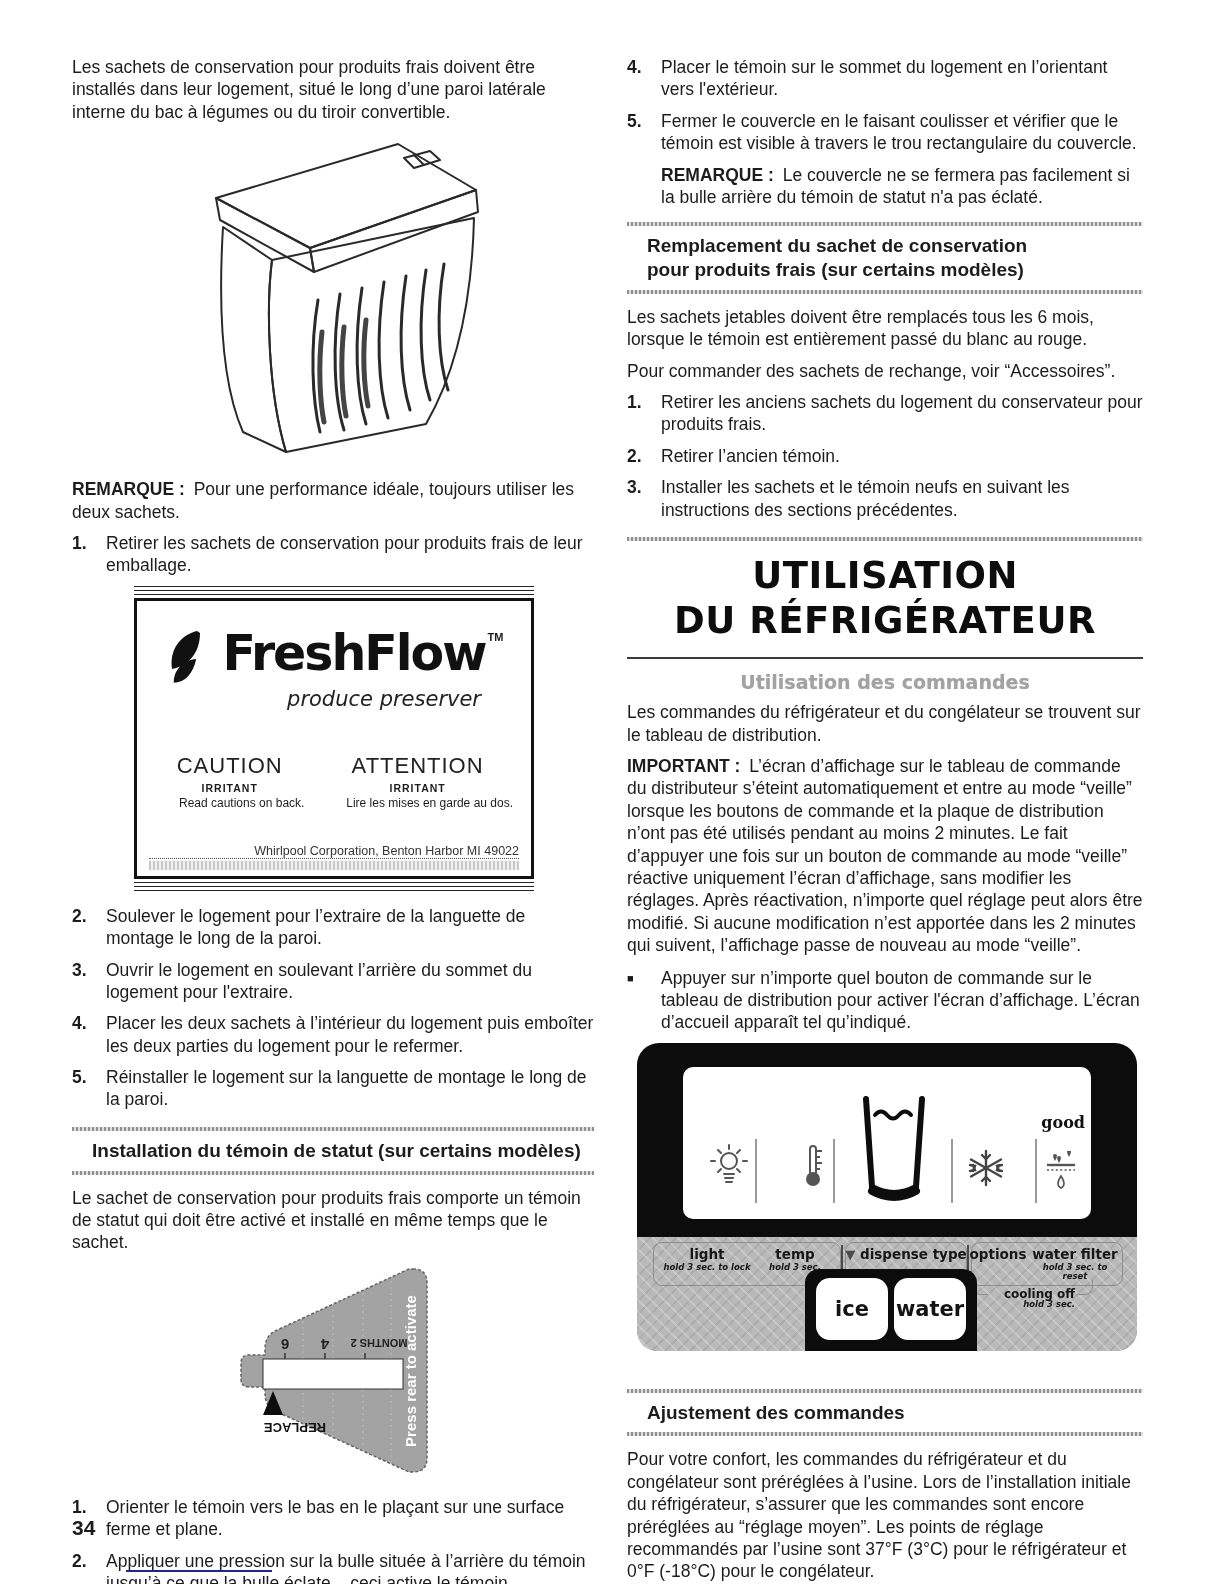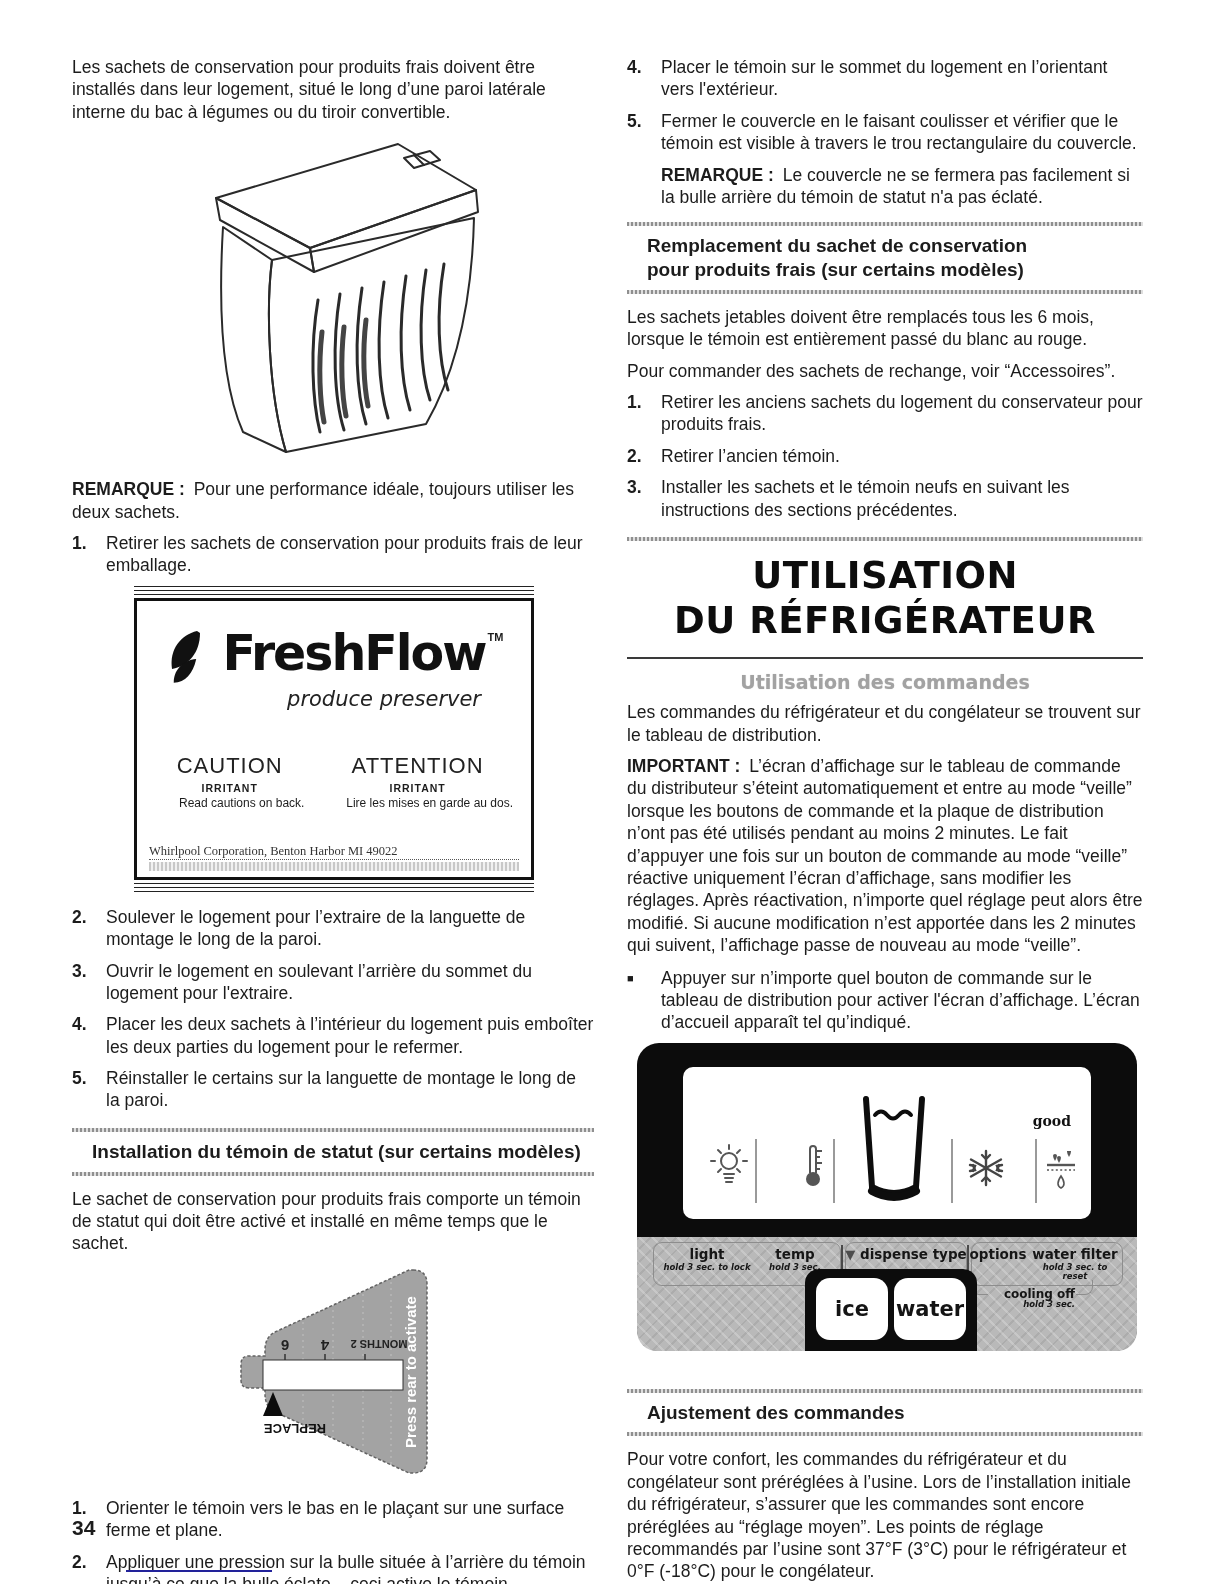--- a/index.html
+++ b/index.html
@@ -35,30 +35,30 @@
   .label-box{border:3px solid #111;padding:20px 12px 6px 12px;background:#fff;}
   .logo-row{display:flex;align-items:flex-start;justify-content:center;margin-top:8px;}
   .logo-text{font-family:"DejaVu Sans",sans-serif;font-weight:bold;font-size:49px;letter-spacing:-2px;color:#111;line-height:1;}
   .logo-tm{font-size:11px;font-weight:bold;vertical-align:top;position:relative;top:2px;left:2px;}
   .tagline{font-family:"DejaVu Sans",sans-serif;font-style:italic;font-size:21px;color:#222;
            text-align:right;padding-right:38px;margin-top:2px;}
   .cautions{display:flex;justify-content:space-between;margin:42px 6px 0 6px;text-align:center;}
   .cau-title{font-size:22px;letter-spacing:1px;color:#222;}
   .cau-sub{font-size:10.5px;font-weight:bold;letter-spacing:1px;margin-top:3px;}
   .cau-note{font-size:12px;margin-top:2px;margin-left:24px;}
-  .label-footer{font-size:12.5px;text-align:left;margin-top:34px;border-bottom:1px dotted #555;
-                display:block;color:#333;font-family:Liberation Serif, serif;}
+  .label-footer{font-size:12.5px;text-align:right;margin-top:34px;border-bottom:1px dotted #555;
+                display:block;color:#333;}
   .speckle{height:9px;margin-top:2px;background:repeating-linear-gradient(90deg,#c8c8c8 0 2px,#f1f1f1 2px 4px);}
   
   .temoin-wrap{width:210px;margin:6px auto 14px auto;}
   
   .panel{position:relative;width:500px;height:308px;background:#0c0c0c;border-radius:22px;margin:4px 0 0 10px;}
   .panel-display{position:absolute;left:46px;top:24px;width:408px;height:152px;background:#fff;border-radius:10px;}
   .vline{position:absolute;width:2px;background:#9a9a9a;}
-  .d-good{position:absolute;right:20px;top:46px;font-family:"DejaVu Serif",serif;font-weight:bold;font-size:14px;color:#111;}
+  .d-good{position:absolute;right:6px;top:46px;font-family:"DejaVu Serif",serif;font-weight:bold;font-size:16px;color:#111;}
   .panel-gray{position:absolute;left:0;right:0;bottom:0;height:114px;border-radius:0 0 20px 20px;
       background-color:#b9b9b9;
       background-image:repeating-linear-gradient(45deg,rgba(255,255,255,.22) 0 2px,rgba(0,0,0,0) 2px 9px),
                        repeating-linear-gradient(-45deg,rgba(0,0,0,.07) 0 2px,rgba(0,0,0,0) 2px 9px);}
   .keyline{position:absolute;top:5px;height:42px;border:1.5px solid #8d8d8d;border-radius:9px;}
   .kl-a{left:16px;width:186px;} .kl-b{left:208px;width:120px;} .kl-c{left:334px;width:150px;}
   .lbl{position:absolute;top:10px;text-align:center;font-family:"DejaVu Sans",sans-serif;font-weight:bold;
        font-size:13.5px;color:#161616;line-height:1.1;}
   .lbl .sub{display:block;font-size:8.5px;font-style:italic;font-weight:bold;margin-top:1px;}
   .lbl-light{left:22px;width:96px;} .lbl-temp{left:122px;width:72px;}
@@ -174,21 +174,21 @@
     <div class="num-item">
       <span class="num">3.</span>
       <span class="txt">Ouvrir le logement en soulevant l’arrière du sommet du logement pour l'extraire.</span>
     </div>
     <div class="num-item">
       <span class="num">4.</span>
       <span class="txt">Placer les deux sachets à l’intérieur du logement puis emboîter les deux parties du logement pour le refermer.</span>
     </div>
     <div class="num-item">
       <span class="num">5.</span>
-      <span class="txt">Réinstaller le certains sur la languette de montage le long de la paroi.</span>
+      <span class="txt">Réinstaller le logement sur la languette de montage le long de la paroi.</span>
     </div>
 
     <div style="margin-top:16px;">
       <div class="rule"></div>
       <div class="sec-title">Installation du témoin de statut (sur certains modèles)</div>
       <div class="rule"></div>
     </div>
 
     <p class="body" style="margin-top:12px;">Le sachet de conservation pour produits frais comporte un témoin de statut qui doit être activé et installé en même temps que le sachet.</p>
 

